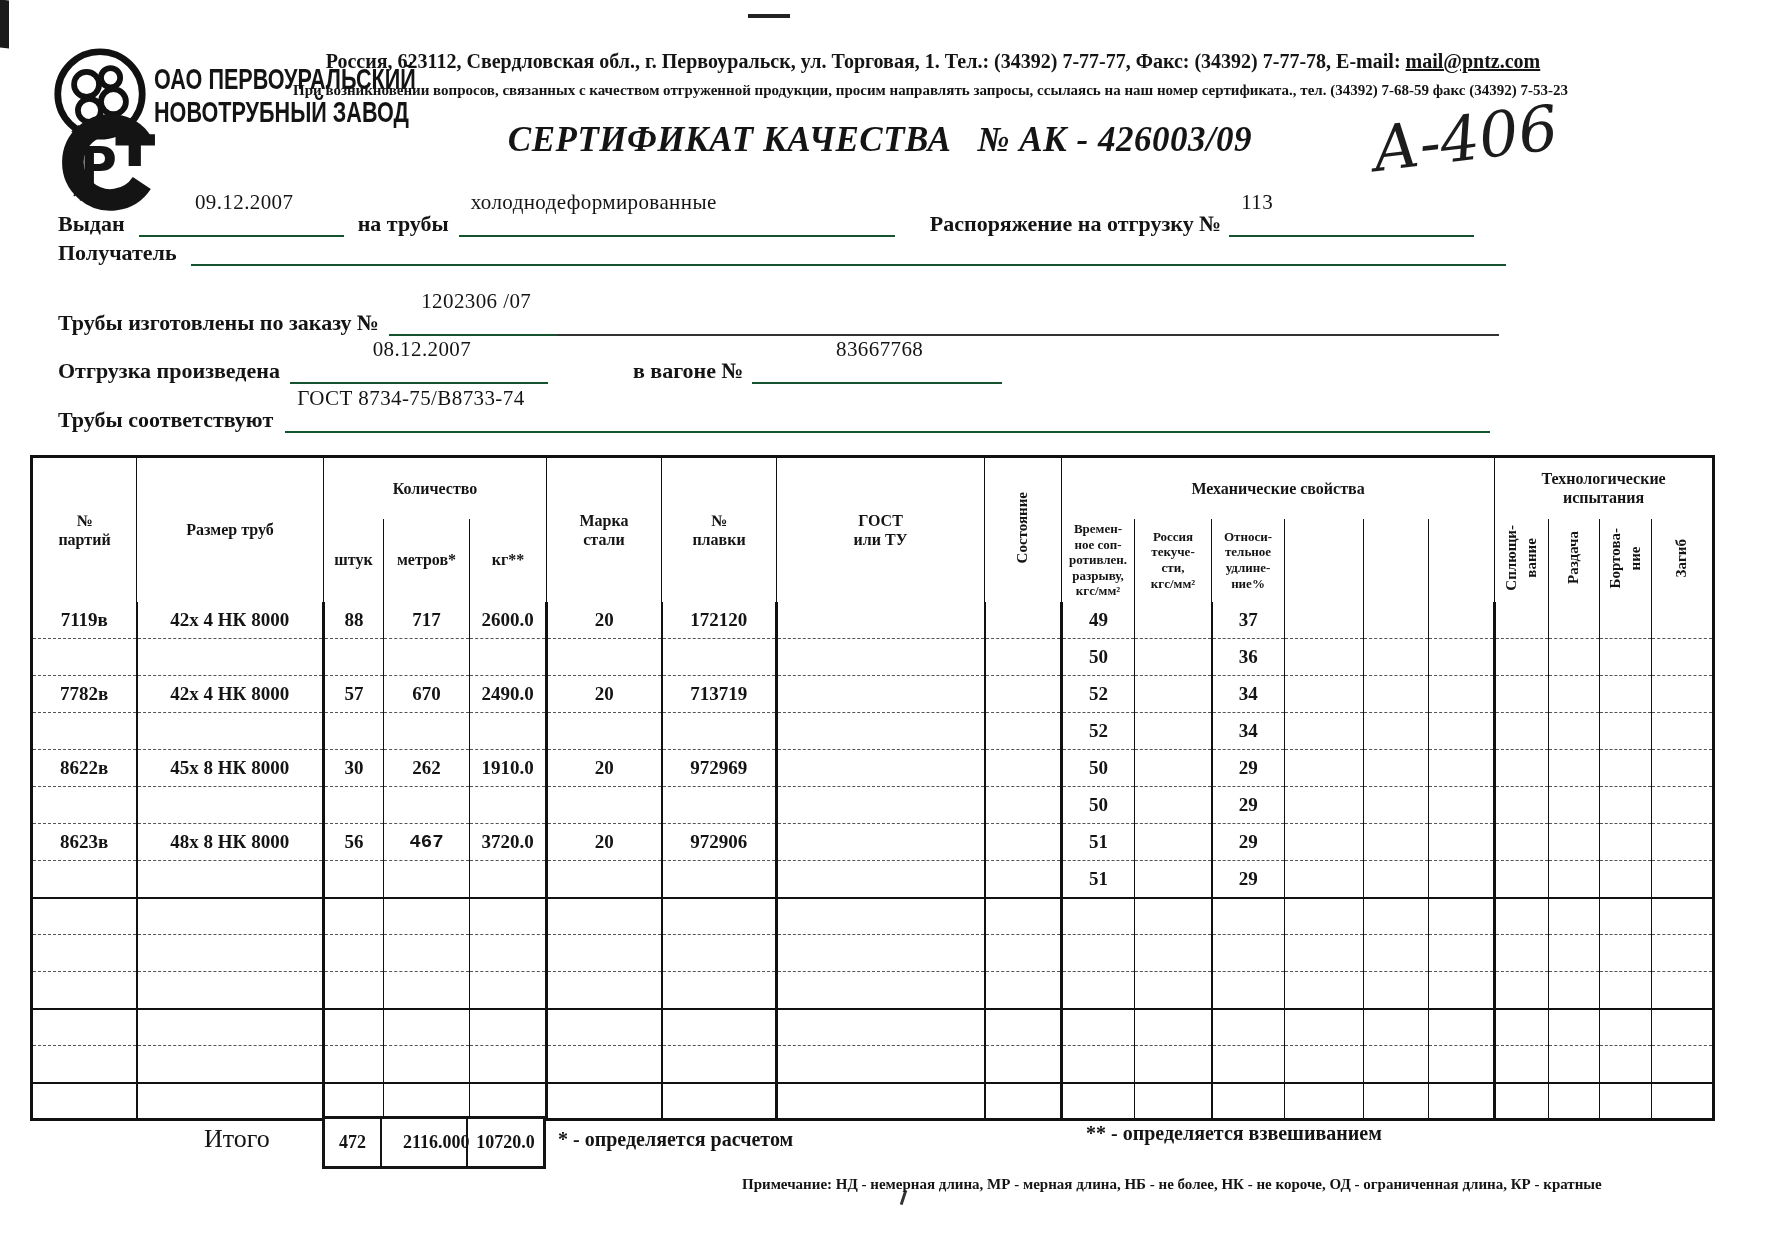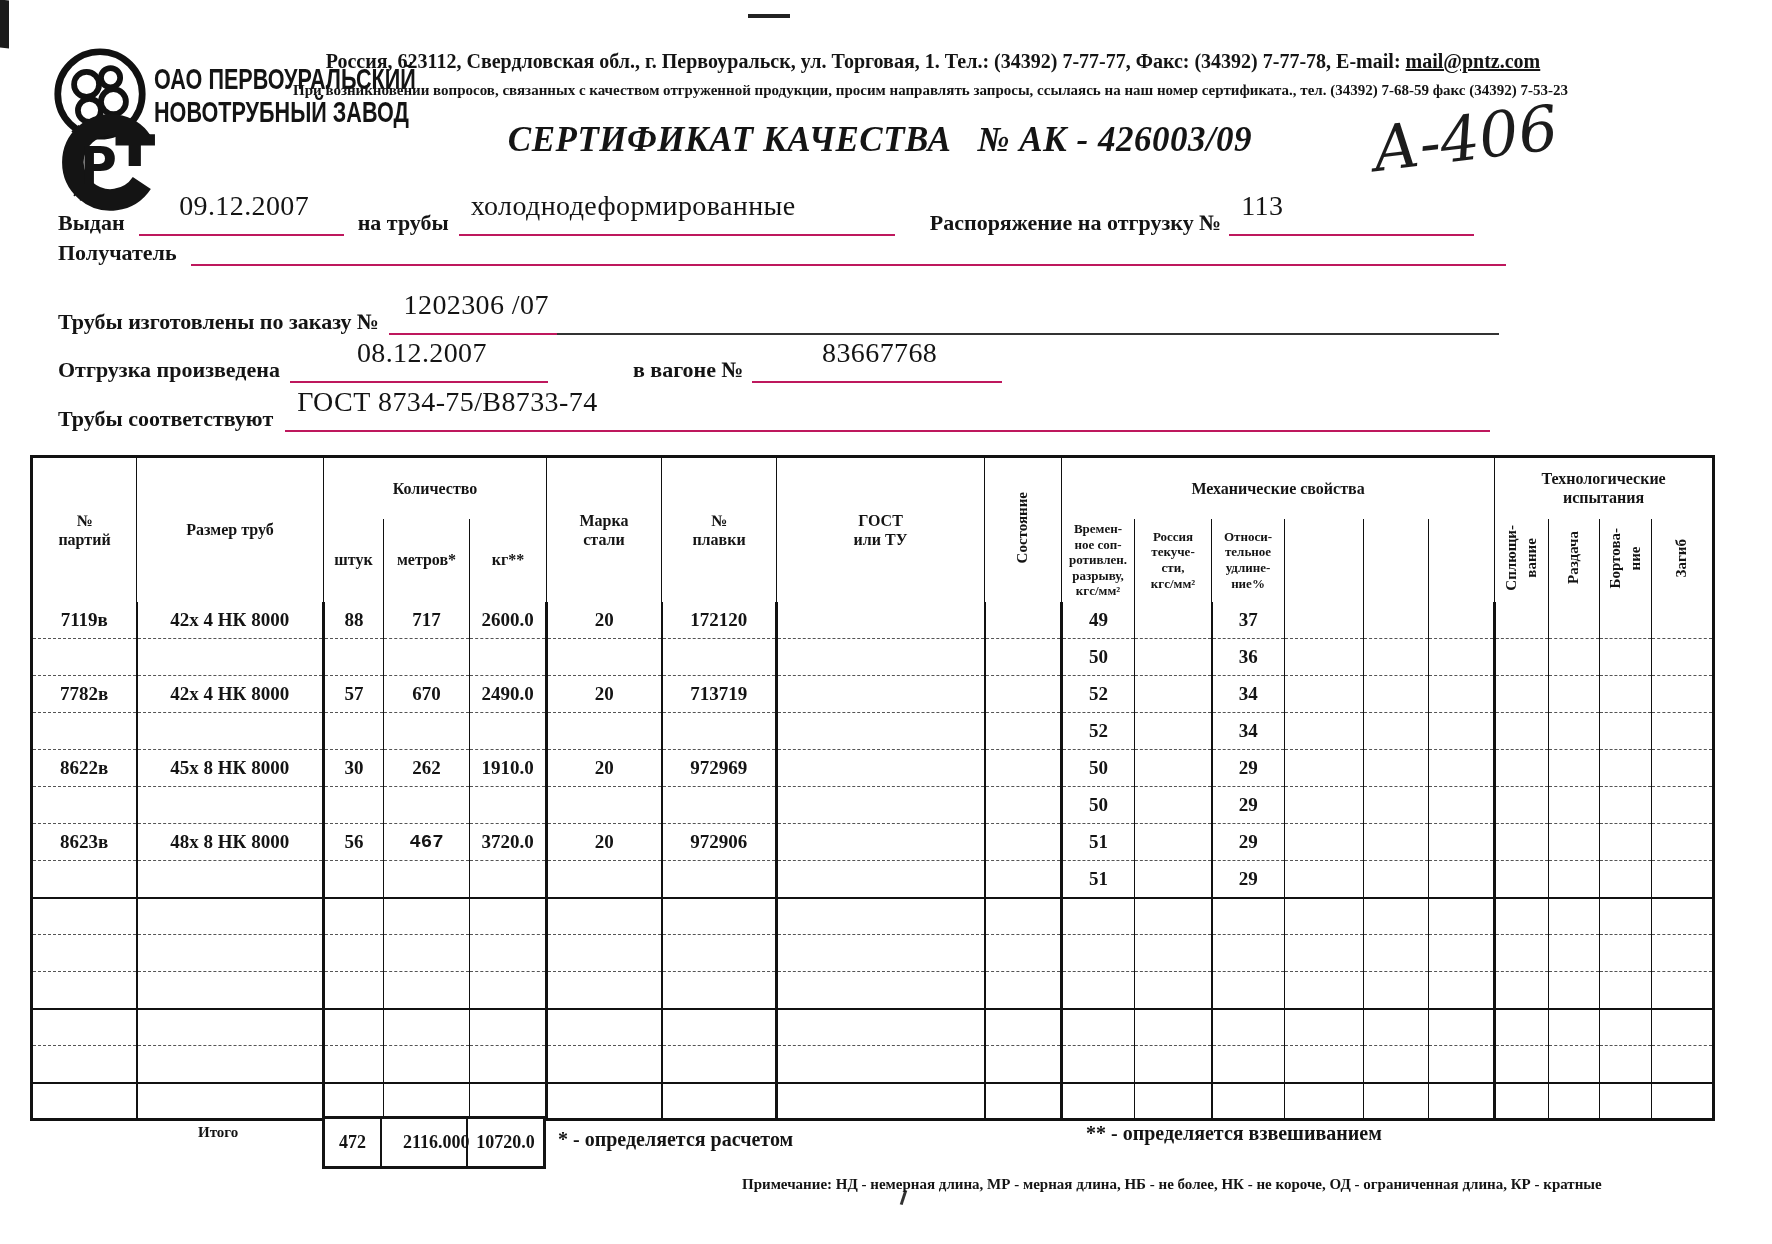--- a/index.html
+++ b/index.html
@@ -19,22 +19,22 @@
   .rst-logo{position:absolute;left:50px;top:106px;width:116px;height:108px;}
   .title-row{position:absolute;left:400px;top:120px;width:960px;text-align:center;
              font-size:35px;font-weight:bold;font-style:italic;white-space:nowrap;letter-spacing:.5px;}
   .title-row .num{margin-left:26px;}
   .hand-mark{position:absolute;left:1372px;top:102px;font-family:"DejaVu Serif",serif;
              font-style:italic;font-size:62px;transform:rotate(-7deg);color:#1c1c1c;}
 
   
   .frow{position:absolute;display:flex;align-items:flex-end;white-space:nowrap;}
   .flabel{font-weight:bold;font-size:22px;}
-  .fval{font-size:28px;letter-spacing:.4px;border-bottom:2px solid #be185d;
-        display:inline-block;box-sizing:border-box;padding:0 6px 12px 12px;}
+  .fval{font-size:21px;letter-spacing:.4px;border-bottom:2px solid #14532d;
+        display:inline-block;box-sizing:border-box;padding:0 6px 20px 12px;}
   .ctr{text-align:center;}
 
   
   table.cert{position:absolute;left:30px;top:455px;width:1682px;border-collapse:collapse;
              table-layout:fixed;border:3px solid #111;}
   table.cert th,table.cert td{padding:0;vertical-align:middle;text-align:center;
              border:0 solid #111;border-right:1px solid #111;}
   thead tr.h1{height:62px;} thead tr.h2{height:83px;}
   th{font-weight:bold;font-size:16px;line-height:1.2;}
   .th-tall{border-bottom:3px solid #111;}
@@ -44,21 +44,21 @@
   .pre{white-space:pre-line;}
   .small{font-size:13px;line-height:1.2;}
   .vert{writing-mode:vertical-rl;transform:rotate(180deg);white-space:pre-line;
         font-size:15px;line-height:1.3;display:inline-block;font-weight:bold;}
   tbody tr{height:37px;}
   tbody td{font-size:19px;font-weight:bold;overflow:hidden;}
   tr.sep-dashed td{border-top:1px dashed #555;}
   tr.sep-solid td{border-top:2px solid #111;}
 
   
-  .totals-label{position:absolute;left:198px;top:1124px;font-size:15px;font-weight:bold;}
+  .totals-label{position:absolute;left:204px;top:1124px;font-size:26px;font-weight:normal;}
   .totals-box{position:absolute;left:322px;top:1116px;width:224px;height:53px;
               border:3px solid #141414;box-sizing:border-box;display:flex;background:#fff;}
   .totals-cell{box-sizing:border-box;border-right:2px solid #141414;display:flex;
                align-items:center;justify-content:center;font-weight:bold;font-size:18px;}
   .tc1{width:58px;} .tc2{width:86px;padding-left:24px;} .tc3{width:76px;border-right:none;}
   .fn1{position:absolute;left:558px;top:1128px;font-size:20px;font-weight:bold;}
   .fn2{position:absolute;left:1086px;top:1122px;font-size:20px;font-weight:bold;}
   .note{position:absolute;left:742px;top:1176px;font-size:15px;font-weight:bold;white-space:nowrap;}
 
   

